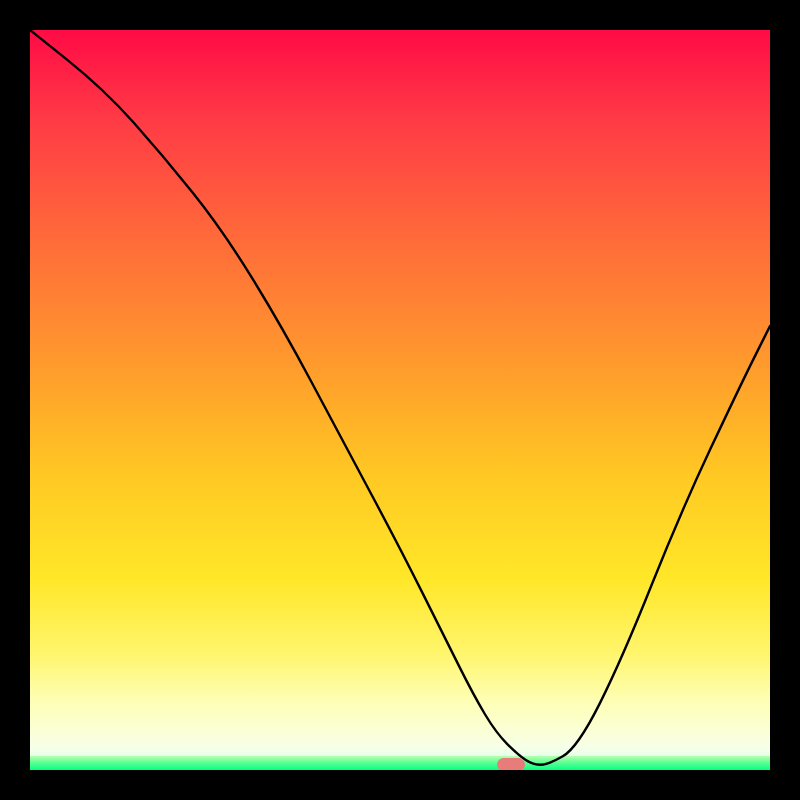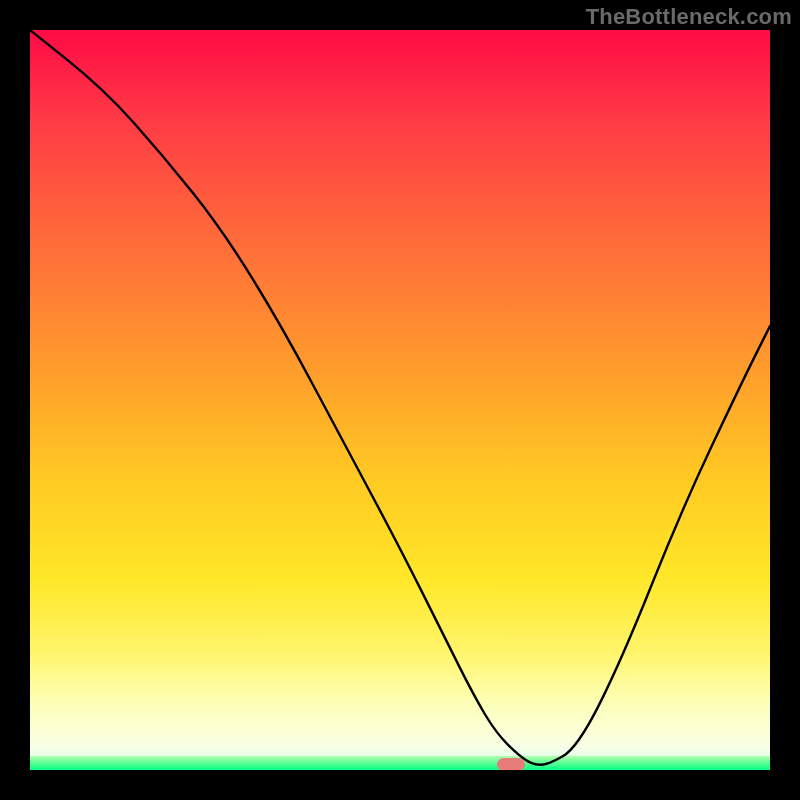--- a/index.html
+++ b/index.html
@@ -96,14 +96,13 @@
     <div class="gradient-bg"></div>
     <div class="green-strip"></div>
 
     <svg class="curve" viewBox="0 0 740 740" preserveAspectRatio="none">
       <path id="curve-path" fill="none" stroke="#000" stroke-width="2.4" stroke-linecap="round" stroke-linejoin="round" d="M 0.0 0.0 Q 0.0 0.0 37.0 29.6 Q 74.0 59.2 103.6 92.5 Q 133.2 125.8 162.8 162.8 Q 192.4 199.8 222.0 247.9 Q 251.6 296.0 281.2 351.5 Q 310.8 407.0 340.4 462.5 Q 370.0 518.0 392.2 562.4 Q 414.4 606.8 429.2 636.4 Q 444.0 666.0 455.1 684.5 Q 466.2 703.0 477.3 714.1 Q 488.4 725.2 495.8 730.0 Q 503.2 734.8 510.6 734.8 Q 518.0 734.8 532.8 726.3 Q 547.6 717.8 569.8 673.4 Q 592.0 629.0 621.6 555.0 Q 651.2 481.0 680.8 418.1 Q 710.4 355.2 725.2 325.6 T 740.0 296.0"></path>
     </svg>
 
     <div id="marker" class="marker" style="left: 467px; top: 728.32px;"></div>
   </div>
 
-  <div class="watermark">TheBottleneck.com</div>
 </div>
 
 </body></html>

